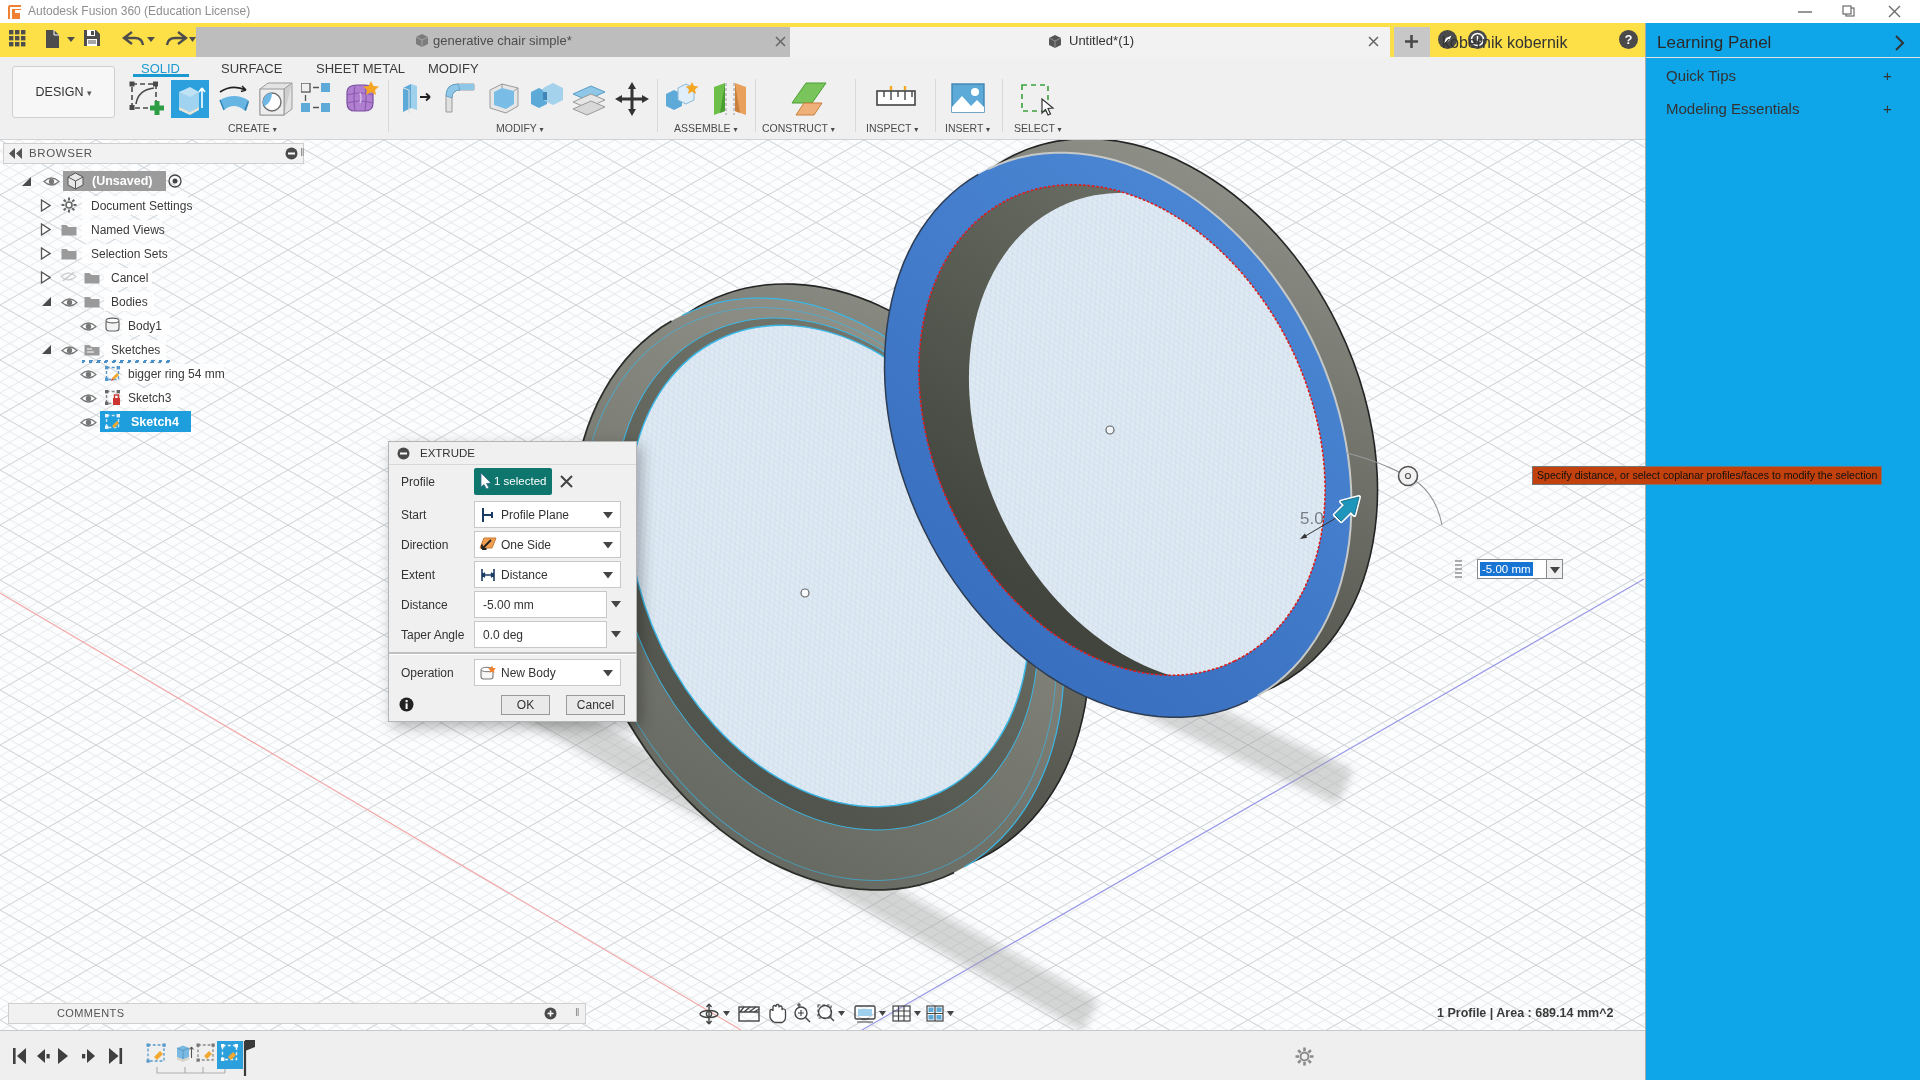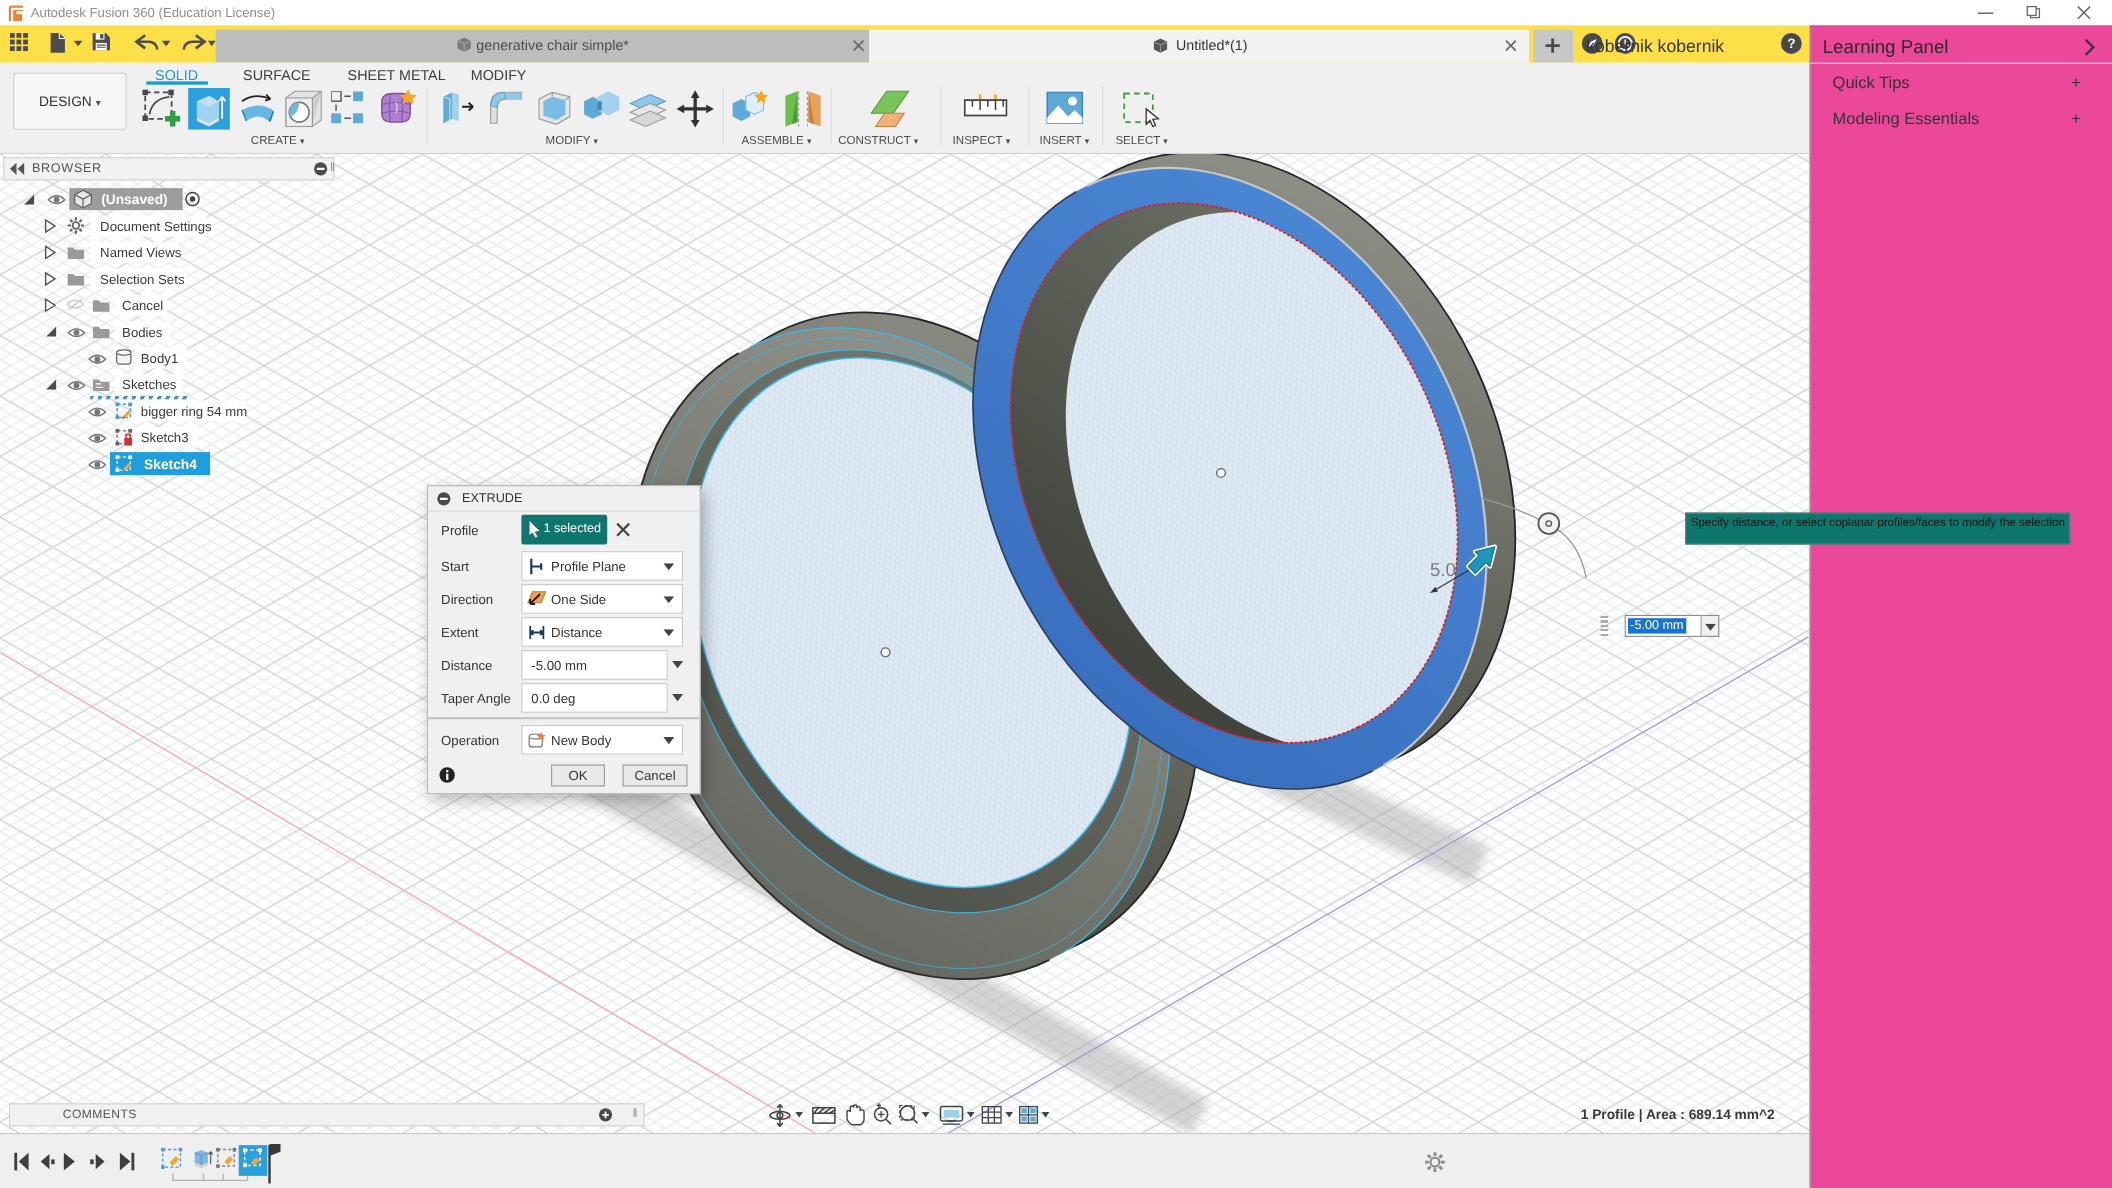--- a/index.html
+++ b/index.html
@@ -3,21 +3,21 @@
 <style>
 *{margin:0;padding:0;box-sizing:border-box}
 html,body{width:1920px;height:1080px;overflow:hidden;font-family:"Liberation Sans",sans-serif;background:#fff}
 .abs{position:absolute}
 #titlebar{position:absolute;left:0;top:0;width:1920px;height:23px;background:#fff}
 #titlebar .t{position:absolute;left:28px;top:4px;font-size:12px;color:#8e8e8e}
 #toolbar{position:absolute;left:0;top:23px;width:1920px;height:34px;background:#fde047}
 #ribbon{position:absolute;left:0;top:57px;width:1645px;height:83px;background:#f0f0f0;border-bottom:1px solid #d2d2d2}
 #viewport{position:absolute;left:0;top:140px;width:1645px;height:890px;background:#e5e5e5}
 #bottombar{position:absolute;left:0;top:1030px;width:1645px;height:50px;background:#efefef;border-top:1px solid #c9c9c9}
-#rightpanel{position:absolute;left:1645px;top:23px;width:275px;height:1057px;background:#ec4899;border-left:1px solid #ababab}
+#rightpanel{position:absolute;left:1645px;top:23px;width:275px;height:1057px;background:#0ea5e9;border-left:1px solid #ababab}
 .tab{position:absolute;height:30px}
 .lbl{color:#4a4a4a;font-size:10.5px}
 </style></head>
 <body>
 <div id="viewport">
 <svg width="1645" height="890" viewBox="0 0 1645 890">
 <defs>
 <pattern id="gf" width="19.2" height="11" patternUnits="userSpaceOnUse">
           <path d="M0,0 L19.2,11 M0,11 L19.2,0" stroke="#e7e9eb" stroke-width="1" fill="none"></path>
         </pattern>
@@ -329,21 +329,21 @@
       </svg>
     </div>
 <svg class="abs" style="left:10px;top:255px" width="15" height="15" viewBox="0 0 15 15">
       <circle cx="7.5" cy="7.5" r="7" fill="#222"></circle>
       <rect x="6.6" y="3" width="2" height="2.2" fill="#fff"></rect>
       <rect x="6.6" y="6.4" width="2" height="5.6" fill="#fff"></rect>
     </svg>
 <div class="abs" style="left:112px;top:253px;width:49px;height:20px;background:#e9e9e9;border:1px solid #999;text-align:center;line-height:18px">OK</div>
 <div class="abs" style="left:177px;top:253px;width:59px;height:20px;background:#e9e9e9;border:1px solid #999;text-align:center;line-height:18px">Cancel</div>
 </div>
-<div class="abs" style="left:1532px;top:466px;height:29px;background:#0f766e;border:1px solid #757575;font-size:10.6px;color:#111;line-height:17px;padding:0 4px;white-space:nowrap;z-index:10">Specify distance, or select coplanar profiles/faces to modify the selection</div>
+<div class="abs" style="left:1532px;top:466px;height:19px;background:#c2410c;border:1px solid #757575;font-size:10.6px;color:#111;line-height:17px;padding:0 4px;white-space:nowrap;z-index:10">Specify distance, or select coplanar profiles/faces to modify the selection</div>
 <div class="abs" style="left:1455px;top:560px;width:7px;height:19px;background:repeating-linear-gradient(180deg,#aaa 0 2px,transparent 2px 4px)"></div>
 <div class="abs" style="left:1477px;top:559px;width:70px;height:20px;background:#fff;border:1px solid #8a8a8a">
     <span style="position:absolute;left:2px;top:1.5px;background:#1874d2;color:#fff;font-size:11.5px;padding:1px 2px">-5.00 mm</span>
   </div>
 <div class="abs" style="left:1547px;top:559px;width:16px;height:20px;background:#f0f0f0;border:1px solid #8a8a8a;border-left:none">
     <svg class="abs" style="left:3px;top:7px" width="10" height="7" viewBox="0 0 10 7">
       <polygon points="0,0 10,0 5,6.5" fill="#444"></polygon>
     </svg>
   </div>
 <div class="abs" style="left:8px;top:1003px;width:578px;height:21px;background:#f1f1f2;border:1px solid #cfcfcf"></div>

